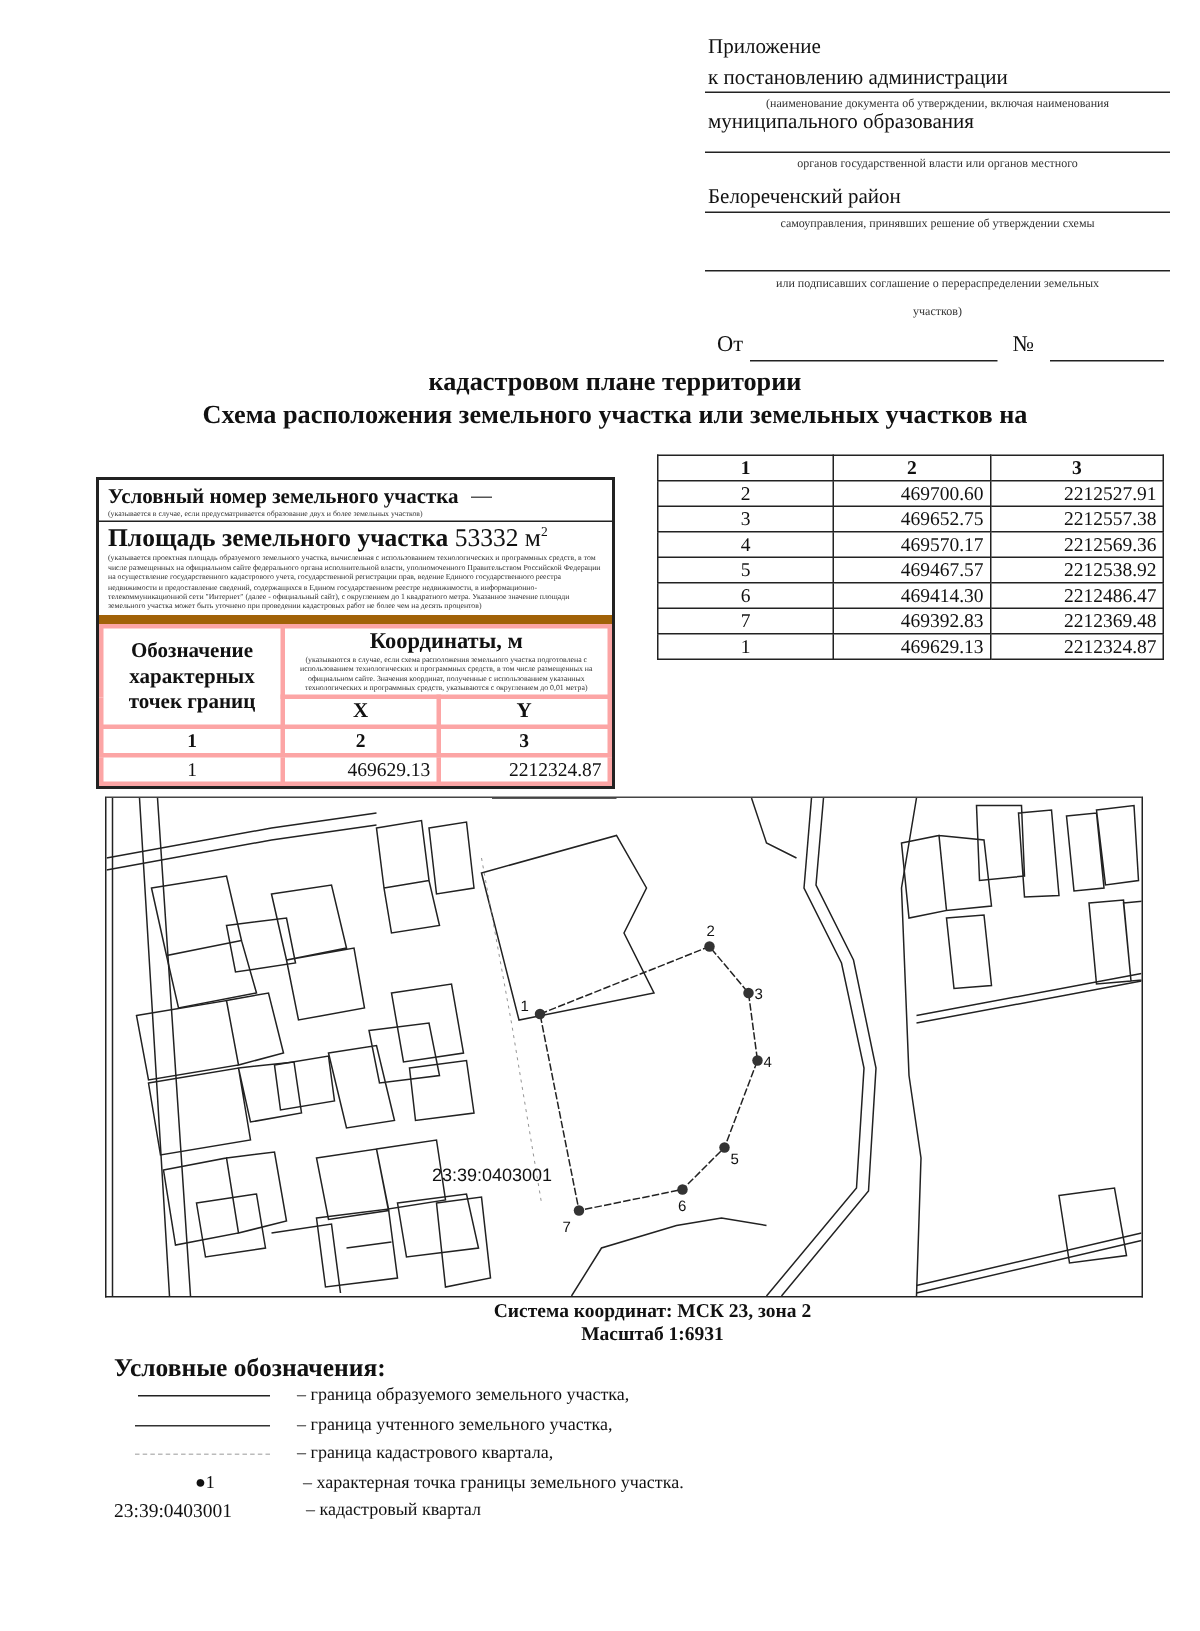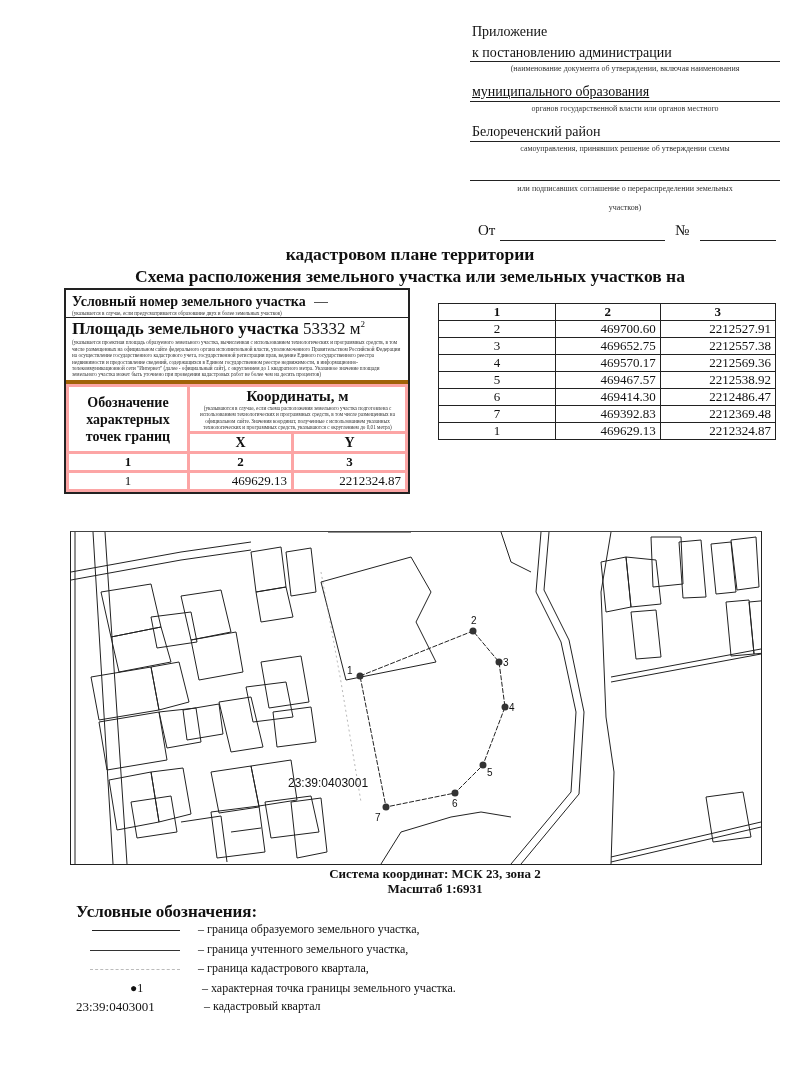--- a/index.html
+++ b/index.html
@@ -9,26 +9,26 @@
   
   .hdr-line { position: absolute; left: 472px; font-size: 14px; }
   .hdr-rule { position: absolute; left: 470px; width: 310px; border-top: 1px solid #222; }
   .hdr-sub { position: absolute; left: 470px; width: 310px; text-align: center; font-size: 8px; color: #333; }
   .ot-row { position: absolute; left: 478px; top: 222px; font-size: 15px; }
   .ot-blank { position: absolute; top: 240px; border-top: 1px solid #222; }
 
   .title { position: absolute; left: 90px; top: 243px; width: 640px; text-align: center; font-weight: bold; font-size: 17.5px; line-height: 22px; }
 
   
-  .info { position: absolute; left: 64px; top: 288px; width: 342px; border: 2px solid #222; }
+  .info { position: absolute; left: 64px; top: 318px; width: 342px; border: 2px solid #222; }
   .info-row1 { border-bottom: 1px solid #222; padding: 2px 6px 1px 6px; }
   .info-h1 { font-weight: bold; font-size: 14px; }
   .info-dash { display: inline-block; width: 14px; border-top: 1px solid #555; margin-left: 4px; vertical-align: middle; }
   .tiny { font-size: 5.2px; line-height: 6.4px; color: #333; }
-  .info-row2 { padding: 1px 6px 2px 6px; border-bottom: 4px solid #a16207; }
+  .info-row2 { padding: 1px 6px 2px 6px; border-bottom: 6px solid #a16207; }
   .info-h2 { font-weight: bold; font-size: 17px; }
   .info-h2 .num { font-weight: normal; }
   .info-h2 sup { font-size: 9px; }
 
   table.coords { border-collapse: collapse; width: 100%; font-size: 13px; }
   table.coords td { border: 3px solid #fca5a5; text-align: center; padding: 0 4px; }
   table.coords td.r { text-align: right; }
   .c-head { font-weight: bold; font-size: 14px; line-height: 17px; }
   .c-title { font-weight: bold; font-size: 15px; }
 
@@ -50,21 +50,21 @@
   .leg-txt { position: absolute; left: 118px; white-space: nowrap; top: 0; }
 </style>
 </head>
 <body>
 
 <div>
   <div class="hdr-line" style="top:24px;">Приложение</div>
   <div class="hdr-line" style="top:45px;">к постановлению администрации</div>
   <div class="hdr-rule" style="top:61px;"></div>
   <div class="hdr-sub" style="top:64px;">(наименование документа об утверждении, включая наименования</div>
-  <div class="hdr-line" style="top:84px;text-decoration:underline;">муниципального образования</div>
+  <div class="hdr-line" style="top:74px;">муниципального образования</div>
   <div class="hdr-rule" style="top:101px;"></div>
   <div class="hdr-sub" style="top:104px;">органов государственной власти или органов местного</div>
   <div class="hdr-line" style="top:124px;">Белореченский район</div>
   <div class="hdr-rule" style="top:141px;"></div>
   <div class="hdr-sub" style="top:144px;">самоуправления, принявших решение об утверждении схемы</div>
   <div class="hdr-rule" style="top:180px;"></div>
   <div class="hdr-sub" style="top:184px;">или подписавших соглашение о перераспределении земельных</div>
   <div class="hdr-sub" style="top:203px;">участков)</div>
   <div class="ot-row">От</div>
   <div class="ot-blank" style="left:500px; width:165px;"></div>

